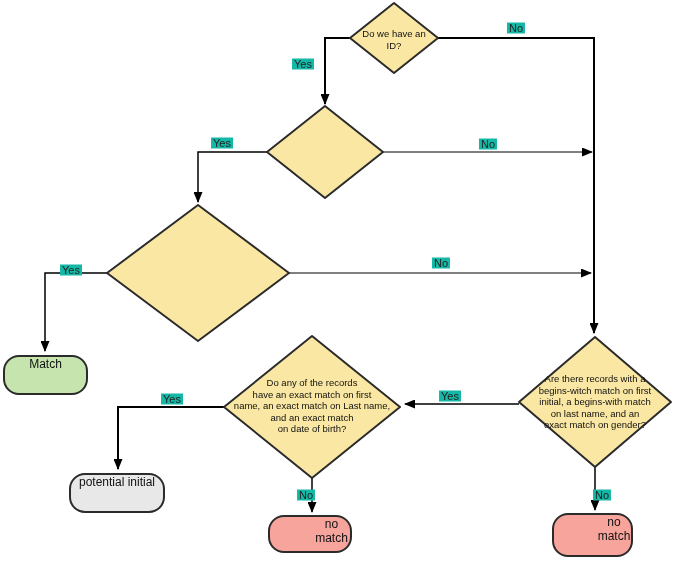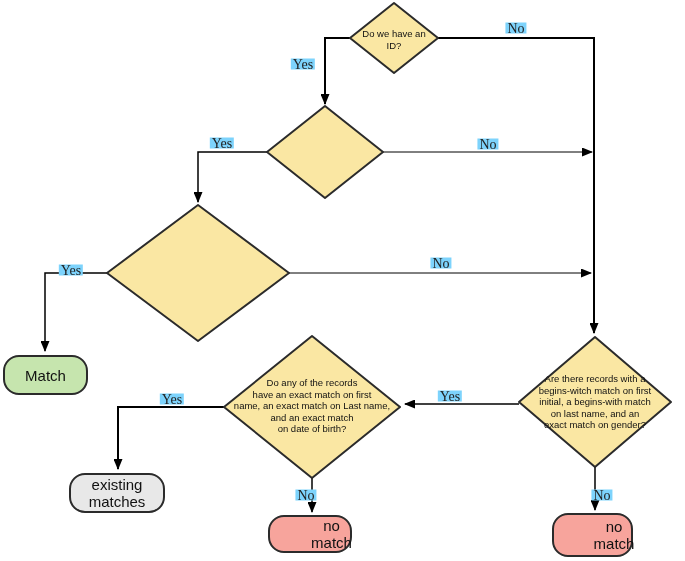--- a/index.html
+++ b/index.html
@@ -18,35 +18,34 @@
     text-align: center;
     white-space: pre;
     font-size: 9.5px;
     line-height: 11.5px;
     color: #111111;
     pointer-events: none;
   }
   .edge-label {
     position: absolute;
     transform: translate(-50%, -50%);
-    font-size: 14px;
+    font-size: 11px;
     color: #222222;
-    background: #7dd3fc;
+    background: #14b8a6;
     padding: 0 2px;
     line-height: 11px;
-    font-family: Liberation Serif, serif;
   }
   .terminal {
     position: absolute;
     border: 2px solid #2b2b2b;
     border-radius: 16px;
     display: flex;
-    align-items: center;
+    align-items: flex-start;
     justify-content: center;
-    font-size: 15px;
+    font-size: 12px;
     color: #111111;
     box-sizing: border-box;
     text-align: center;
   }
   .terminal.green { background: #c6e5ae; }
   .terminal.gray  { background: #e8e8e8; }
   .terminal.red   { background: #f7a49c; padding-left: 43px; }
 </style>
 </head>
 <body>
@@ -99,21 +98,21 @@
   <span class="edge-label" style="left:441px; top:263px;">No</span>
   <span class="edge-label" style="left:172px; top:399px;">Yes</span>
   <span class="edge-label" style="left:306px; top:495px;">No</span>
   <span class="edge-label" style="left:450px; top:396px;">Yes</span>
   <span class="edge-label" style="left:602px; top:495px;">No</span>
 
   <div class="terminal green" style="left:3px; top:355px; width:85px; height:40px;">
     <span>Match</span>
   </div>
   <div class="terminal gray" style="left:69px; top:473px; width:96px; height:40px;">
-    <span>existing matches</span>
+    <span>potential initial</span>
   </div>
   <div class="terminal red" style="left:268px; top:515px; width:84px; height:38px;">
     <span>no match</span>
   </div>
   <div class="terminal red" style="left:552px; top:513px; width:81px; height:44px;">
     <span>no match</span>
   </div>
 
 </div>
 

